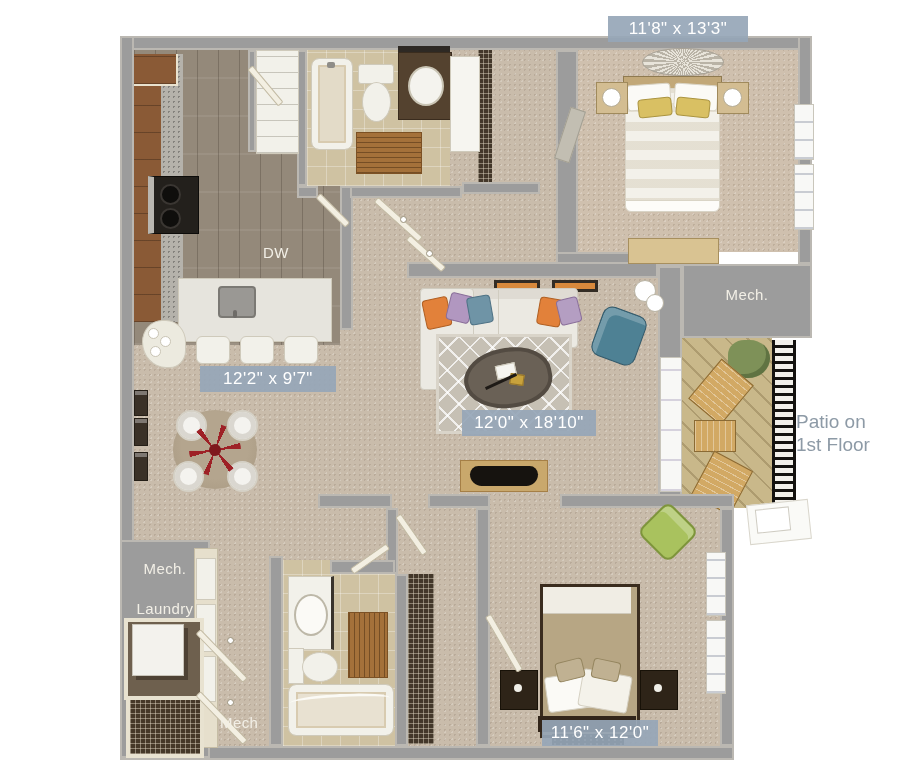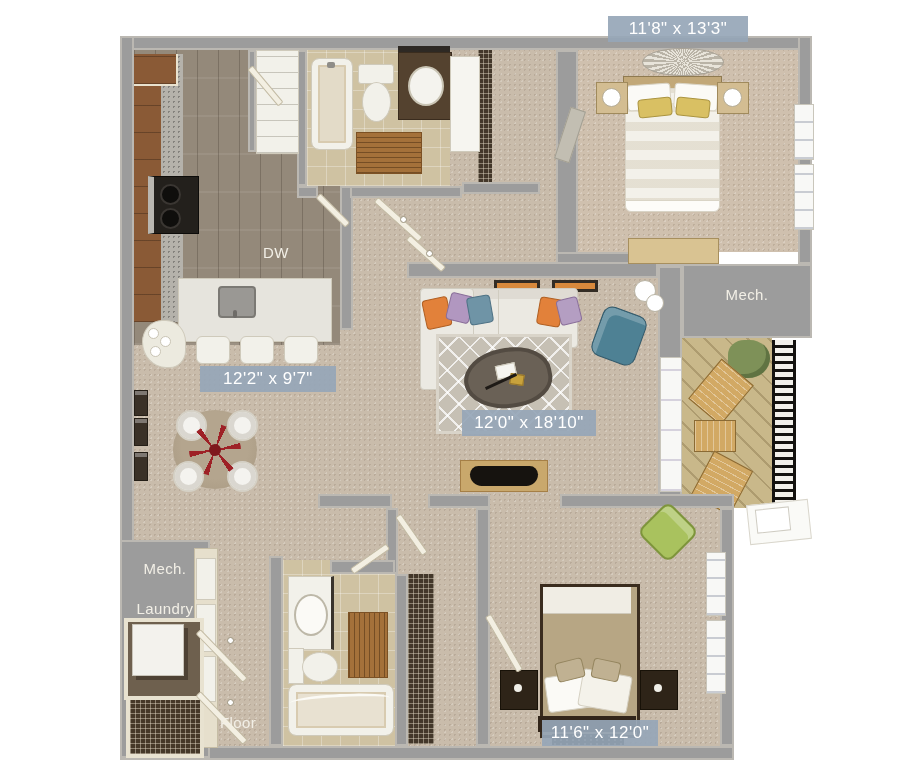--- a/index.html
+++ b/index.html
@@ -207,16 +207,20 @@
 
   <div class="badge" style="left:608px;top:16px;width:140px;">11'8" x 13'3"</div>
   <div class="badge" style="left:200px;top:366px;width:136px;">12'2" x 9'7"</div>
   <div class="badge" style="left:462px;top:410px;width:134px;">12'0" x 18'10"</div>
   <div class="badge" style="left:542px;top:720px;width:116px;">11'6" x 12'0"</div>
 
   <div class="plab" style="left:254px;top:244px;width:44px;text-align:center;">DW</div>
   <div class="plab" style="left:682px;top:286px;width:130px;text-align:center;">Mech.</div>
   <div class="plab" style="left:120px;top:560px;width:90px;text-align:center;">Mech.</div>
   <div class="plab" style="left:116px;top:600px;width:98px;text-align:center;">Laundry</div>
-  <div class="plab" style="left:220px;top:714px;width:70px;">Floor</div>
-
+  <div class="plab" style="left:220px;top:714px;width:70px;">Mech</div>
+
+  <div class="abs" style="left:796px;top:410px;width:110px;color:#8d9aa6;font-size:19px;line-height:23px;">
+    <div>Patio on</div>
+    <div>1st Floor</div>
+  </div>
 
 </div>
 
 </body></html>

